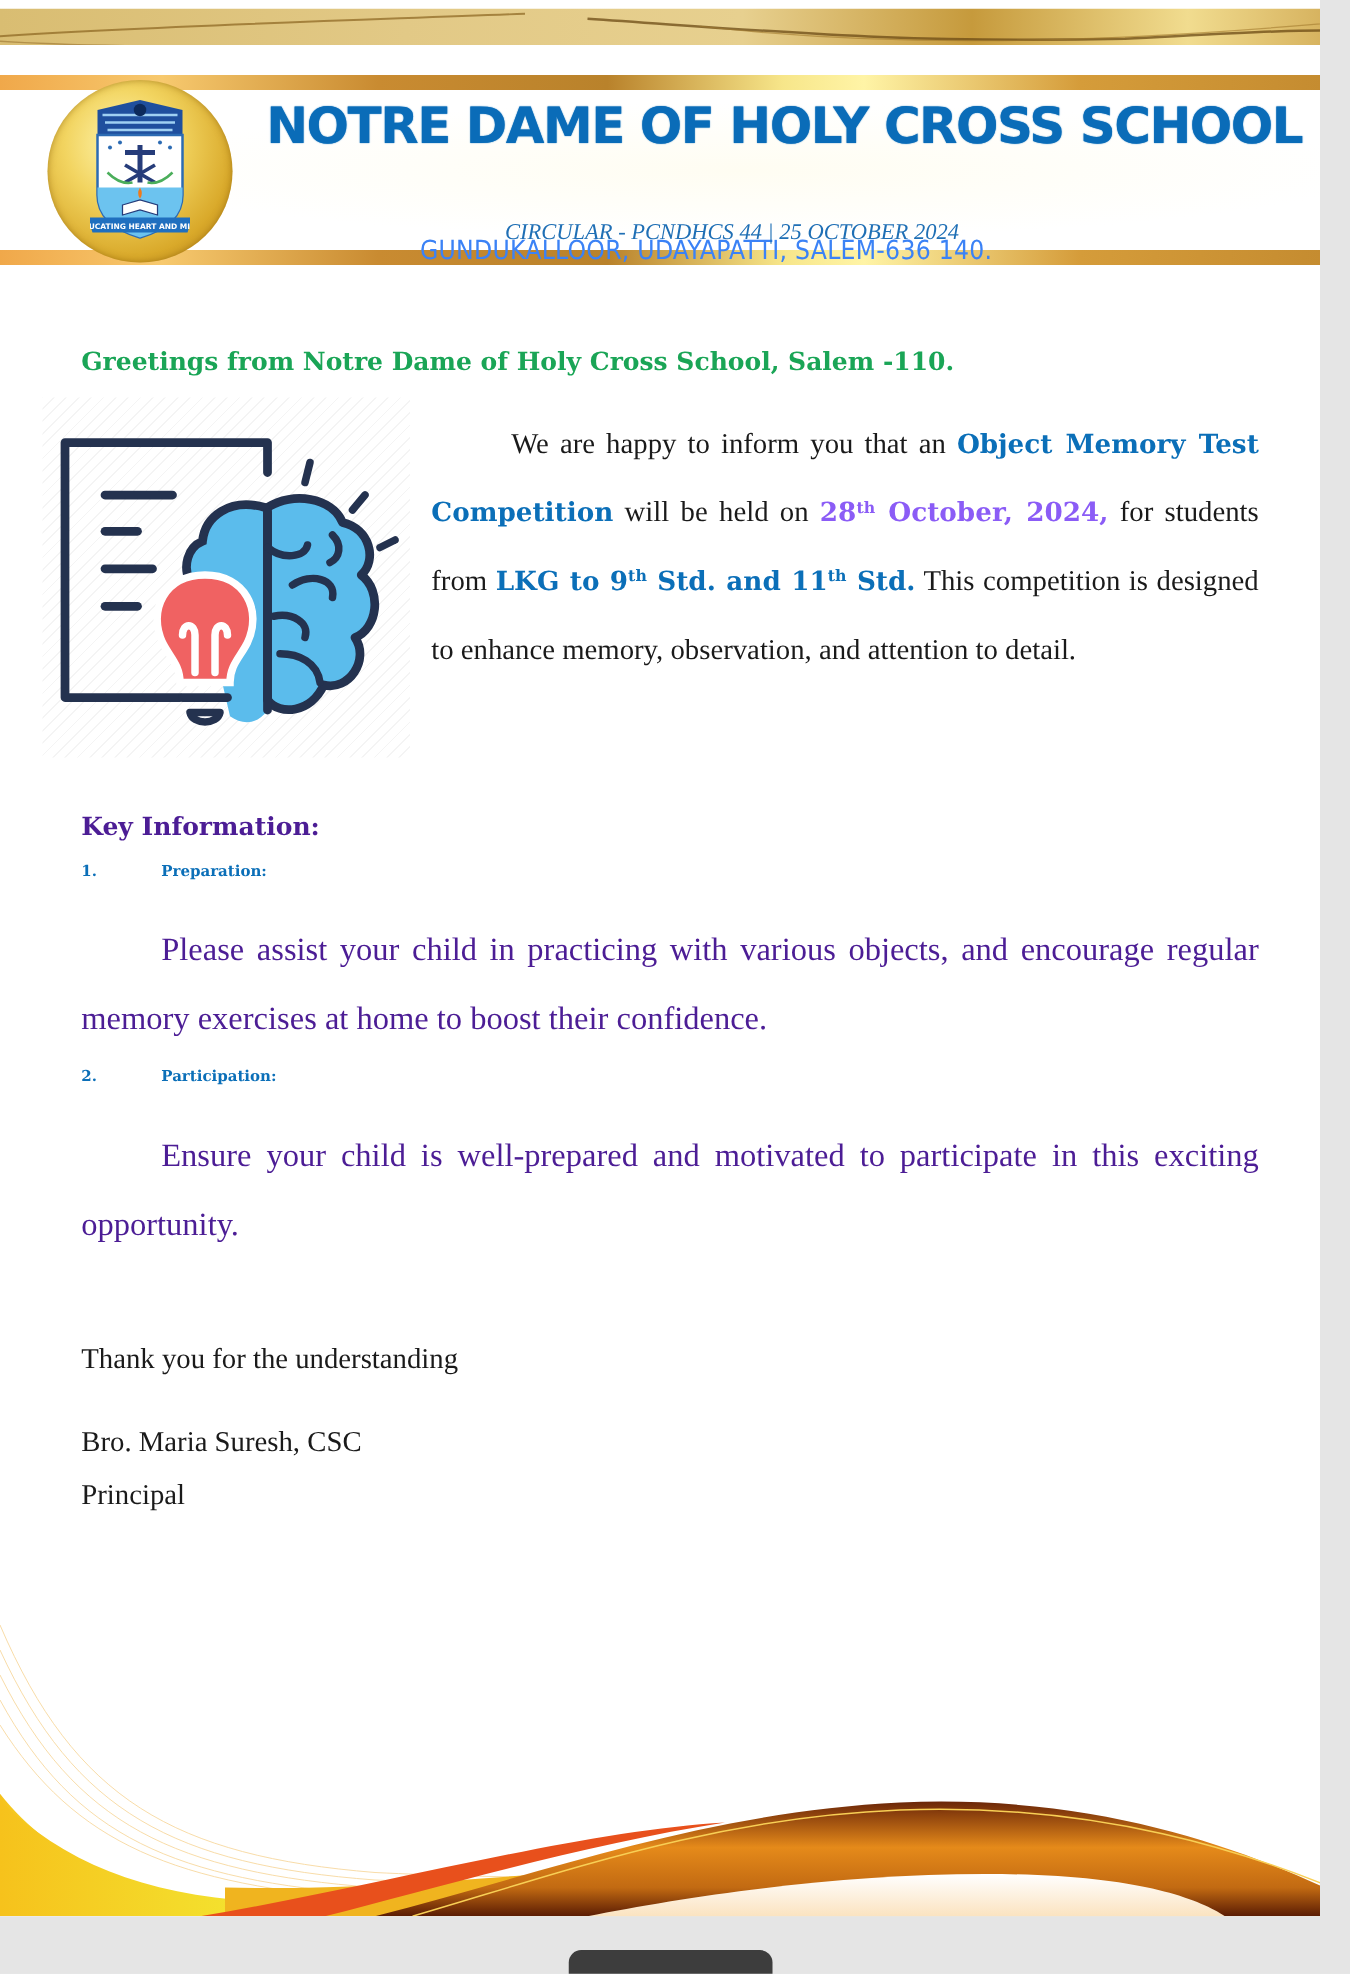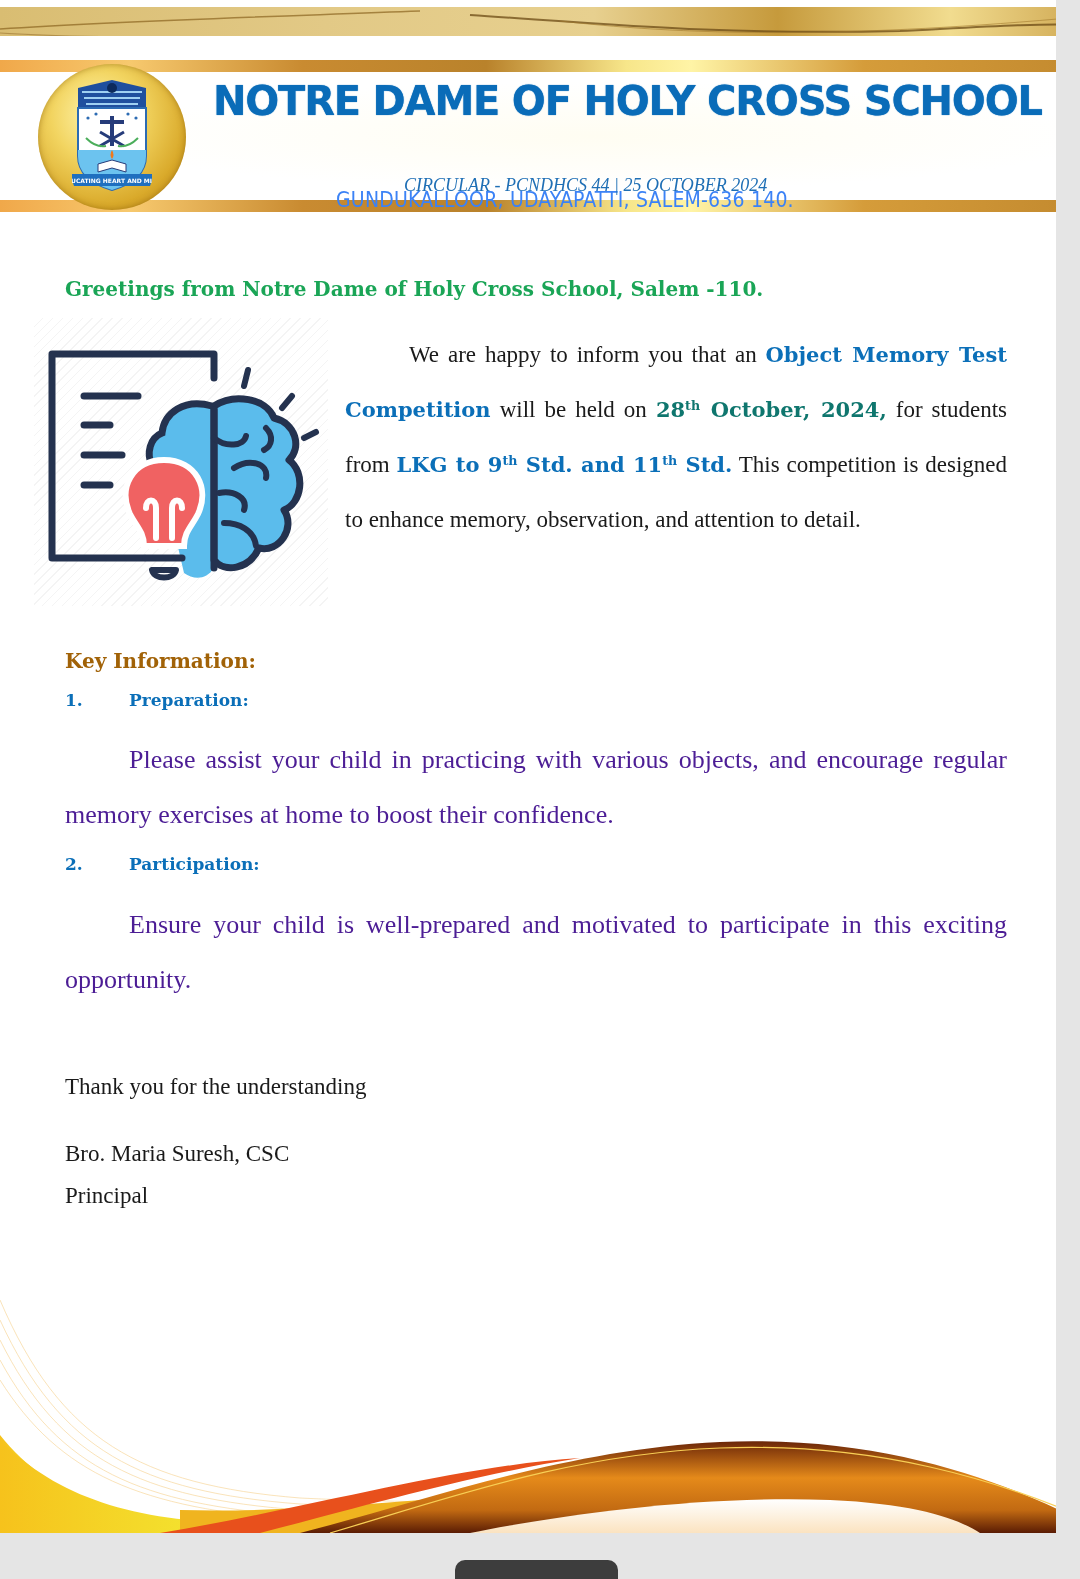--- a/index.html
+++ b/index.html
@@ -77,31 +77,31 @@
     background: repeating-linear-gradient(135deg, #ffffff 0px, #ffffff 6px, #f4f4f4 6px, #f4f4f4 7px);
   }
 
   .intro {
     position: absolute; left: 345px; top: 327px; width: 662px;
     font-family: "Liberation Serif", serif; font-size: 23px;
     line-height: 55px; color: #1a1a1a; text-align: justify;
   }
   .intro .indent { display: inline-block; width: 64px; }
   .hl-blue { font-family: "DejaVu Serif", serif; font-weight: bold; color: #0b6fb8; font-size: 21px; }
-  .hl-cyan { font-family: "DejaVu Serif", serif; font-weight: bold; color: #0f766e; font-size: 21px; }
+  .hl-cyan { font-family: "DejaVu Serif", serif; font-weight: bold; color: #8b5cf6; font-size: 21px; }
 
   .key-info {
     position: absolute; left: 65px; top: 649px;
     font-family: "DejaVu Serif", serif; font-weight: bold;
-    font-size: 20px; color: #a16207;
+    font-size: 20px; color: #4c1d95;
   }
   .item-head {
     position: absolute; left: 65px;
     font-family: "DejaVu Serif", serif; font-weight: bold;
-    font-size: 17px; color: #0b6fb8; white-space: nowrap;
+    font-size: 12px; color: #0b6fb8; white-space: nowrap;
   }
   .item-head .num { display: inline-block; width: 64px; }
   .item-head.one { top: 690px; }
   .item-head.two { top: 854px; }
 
   .para {
     position: absolute; left: 65px; width: 942px;
     font-family: "Liberation Serif", serif; font-size: 26px;
     line-height: 55px; color: #4c1d95; text-align: justify;
   }

